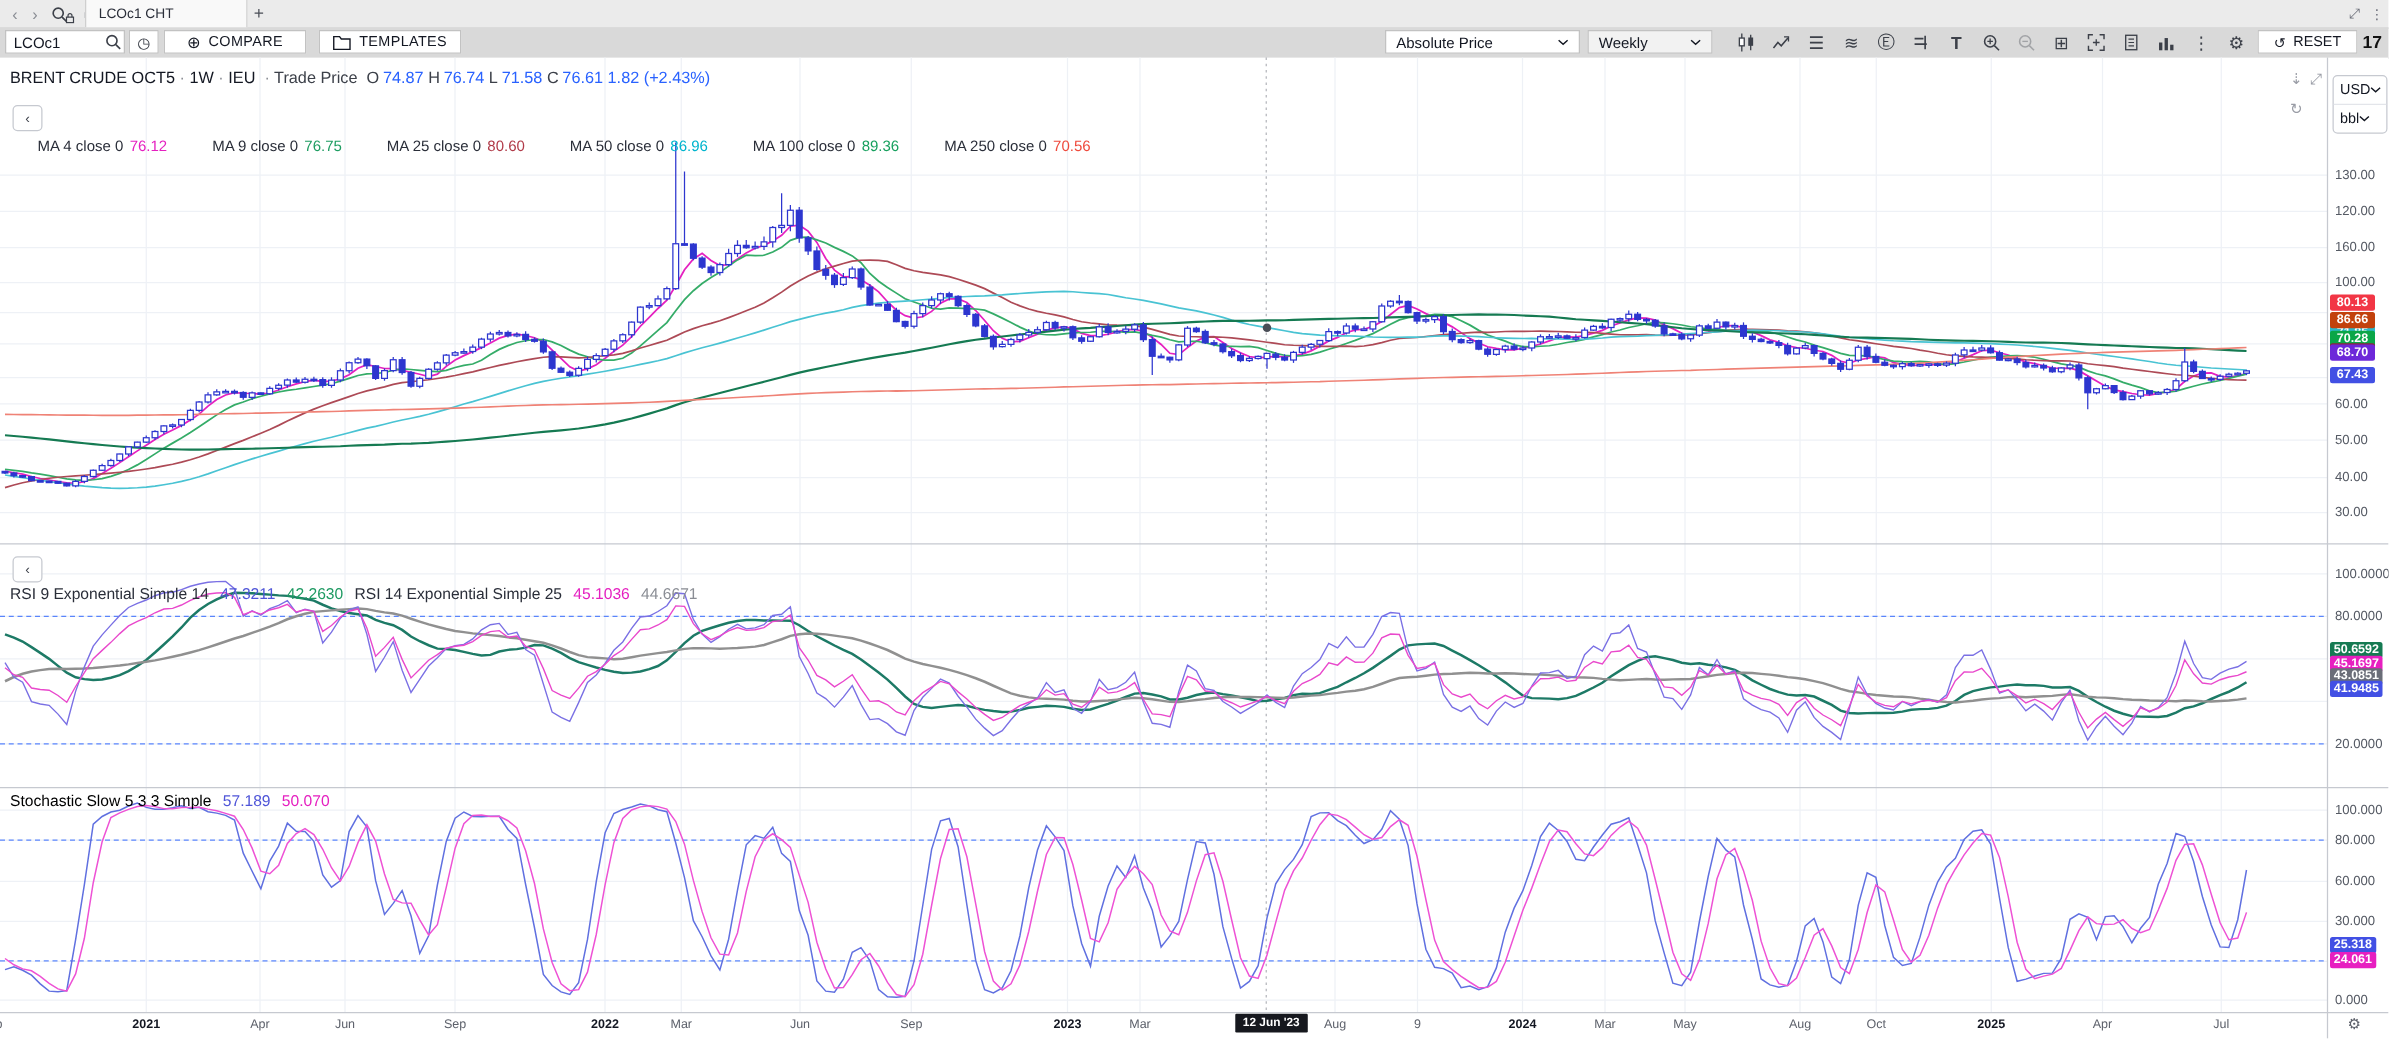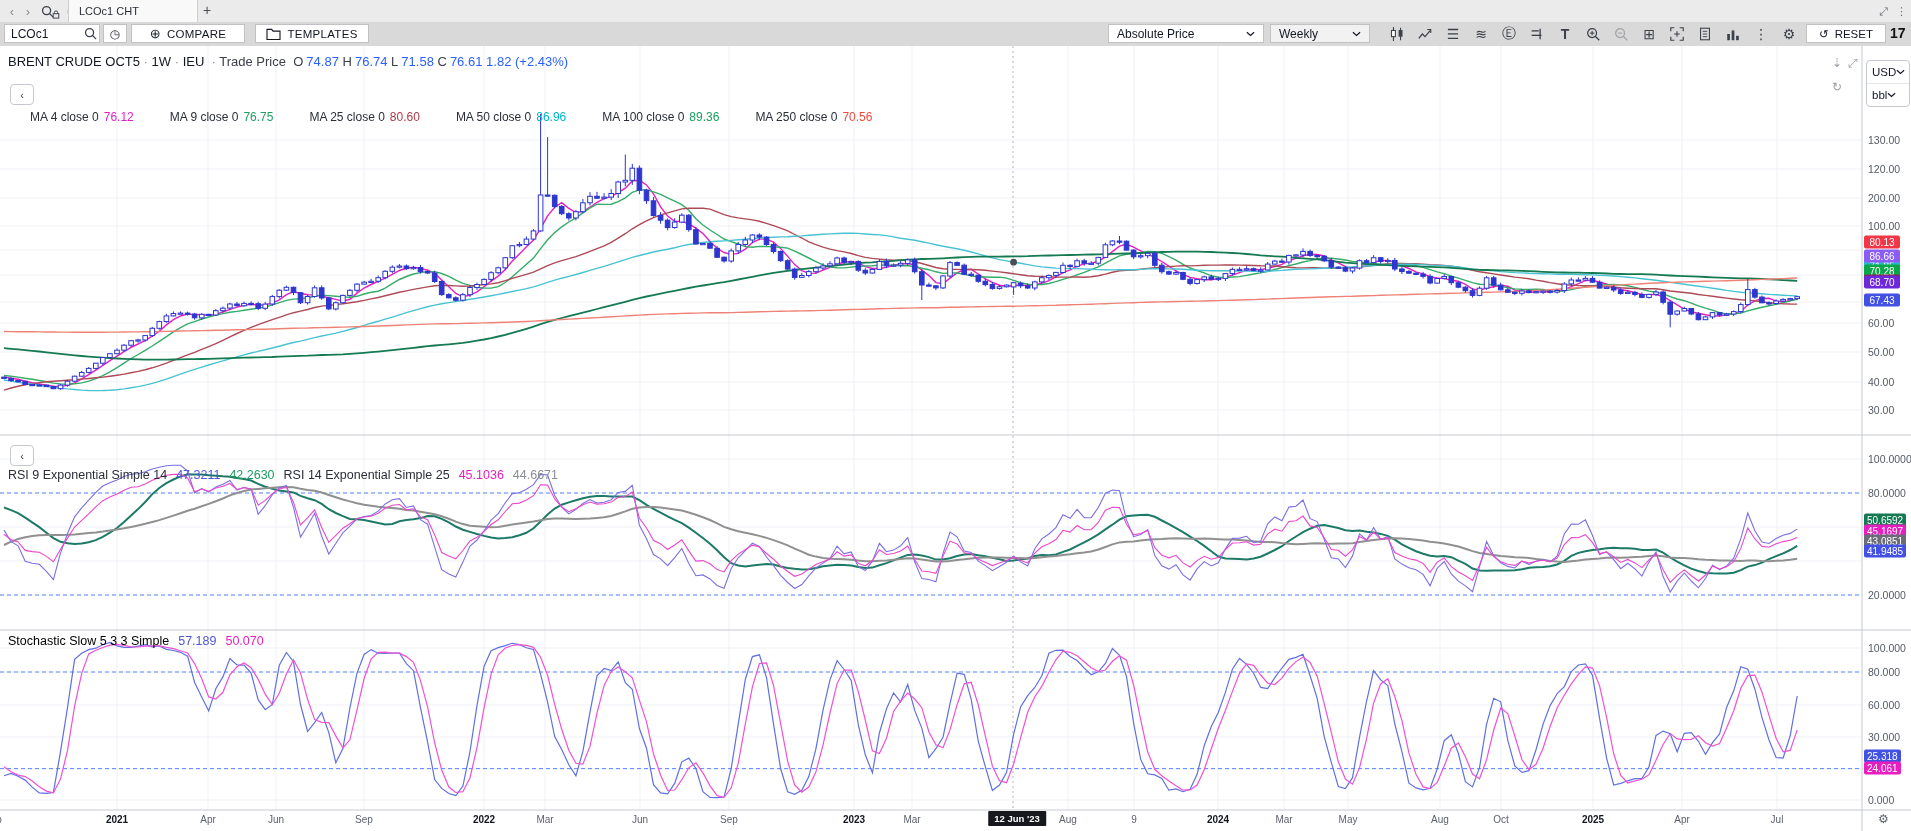--- a/index.html
+++ b/index.html
@@ -38,21 +38,21 @@
   .ovl{position:absolute;left:0;top:-46px;width:1911px;height:831px;pointer-events:none;}
   .legend-row{position:absolute;white-space:nowrap;font-size:13px;color:#131722;pointer-events:auto;}
   .legend-row .v{margin-left:3px;}
   .malegend{font-size:12px;}
   .malegend span.lab{color:#2a2e39;margin-left:22px;}
   .malegend span.val{margin-left:5px;margin-right:14px;}
   .collapse-btn{position:absolute;width:22px;height:19px;background:#fff;border:1px solid #c6c9d0;border-radius:4px;
                 color:#3c4049;font-size:11px;display:flex;align-items:center;justify-content:center;cursor:pointer;pointer-events:auto;}
   .tick{position:absolute;left:1868px;transform:translateY(-50%);font-size:10.5px;color:#555a64;}
   .badge{position:absolute;left:1864px;height:13px;line-height:13px;border-radius:2px;color:#fff;
-         font-size:10px;font-weight:normal;text-align:center;padding:0 3px;min-width:30px;transform:translateY(-50%);}
+         font-size:10px;font-weight:bold;text-align:center;padding:0 3px;min-width:30px;transform:translateY(-50%);}
   .unitbox{position:absolute;left:1866px;top:60px;width:42px;background:#fff;border:1px solid #c6c9d0;border-radius:4px;pointer-events:auto;}
   .unitrow{height:22px;display:flex;align-items:center;justify-content:flex-start;padding:0 5px;font-size:11.5px;color:#131722;cursor:pointer;}
   .unitrow+.unitrow{border-top:1px solid #e3e5ea;}
   .paneicons{position:absolute;display:flex;gap:6px;color:#9a9da6;font-size:12px;pointer-events:auto;}
   .tooltip{position:absolute;left:1025px;top:268px;width:132px;background:#fdf9d8;border:1px solid #cdc79c;
            border-radius:3px;box-shadow:1px 2px 4px rgba(0,0,0,.2);padding:6px 9px;font-size:12.5px;color:#2a2e39;pointer-events:auto;}
   .tooltip .r1{margin-bottom:4px;}
   .tooltip .r2{margin-bottom:5px;}
   .tooltip .r3{display:flex;justify-content:space-between;color:#3c4049;}
   .taxis-label{position:absolute;top:814px;transform:translateX(-50%);font-size:10px;color:#5d616b;}
@@ -837,37 +837,37 @@
       </div>
 
 
       <div class="collapse-btn" style="left:10px;top:445px;">‹</div>
       <div class="legend-row" style="left:8px;top:468px;font-size:12.5px;" id="rsi-legend"><span style="color:#2a2e39;margin-right:9px;">RSI 9 Exponential Simple 14</span><span style="color:#4f55d8;margin-right:9px;">47.3211</span><span style="color:#1e9a62;margin-right:9px;">42.2630</span><span style="color:#2a2e39;margin-right:9px;">RSI 14 Exponential Simple 25</span><span style="color:#e520c0;margin-right:9px;">45.1036</span><span style="color:#8a8d94;margin-right:9px;">44.6671</span></div>
       <div class="legend-row" style="left:8px;top:634px;font-size:12.5px;" id="stoch-legend"><span style="color:#000000;margin-right:9px;margin-top:32px;">Stochastic Slow 5 3 3 Simple</span><span style="color:#4f55d8;margin-right:9px;">57.189</span><span style="color:#e520c0;margin-right:9px;">50.070</span></div>
 
       <div id="axis-labels">
           <div class="tick" style="top:140px">130.00</div>
           <div class="tick" style="top:169px">120.00</div>
-          <div class="tick" style="top:198px">200.00</div>
+          <div class="tick" style="top:198px">160.00</div>
           <div class="tick" style="top:226px">100.00</div>
           <div class="tick" style="top:323px">60.00</div>
           <div class="tick" style="top:352px">50.00</div>
           <div class="tick" style="top:382px">40.00</div>
           <div class="tick" style="top:410px">30.00</div>
           <div class="tick" style="top:459px">100.0000</div>
           <div class="tick" style="top:493px">80.0000</div>
           <div class="tick" style="top:595px">20.0000</div>
           <div class="tick" style="top:648px">100.000</div>
           <div class="tick" style="top:672px">80.000</div>
           <div class="tick" style="top:705px">60.000</div>
           <div class="tick" style="top:737px">30.000</div>
           <div class="tick" style="top:800px">0.000</div>
           <div class="badge" style="top:266px;background:#2cb8c9">71.85</div>
           <div class="badge" style="top:242px;background:#f23645">80.13</div>
-          <div class="badge" style="top:256px;background:#8b5cf6">86.66</div>
+          <div class="badge" style="top:256px;background:#c2410c">86.66</div>
           <div class="badge" style="top:271px;background:#0aa648">70.28</div>
           <div class="badge" style="top:281px;background:#8e2040">68.71</div>
           <div class="badge" style="top:282px;background:#6d28d9">68.70</div>
           <div class="badge" style="top:300px;background:#4250e4">67.43</div>
           <div class="badge" style="top:520px;background:#157a52">50.6592</div>
           <div class="badge" style="top:531px;background:#e71fc0">45.1697</div>
           <div class="badge" style="top:541px;background:#6a6d78">43.0851</div>
           <div class="badge" style="top:551px;background:#4250e4">41.9485</div>
           <div class="badge" style="top:756px;background:#4250e4">25.318</div>
           <div class="badge" style="top:768px;background:#e71fc0">24.061</div>

